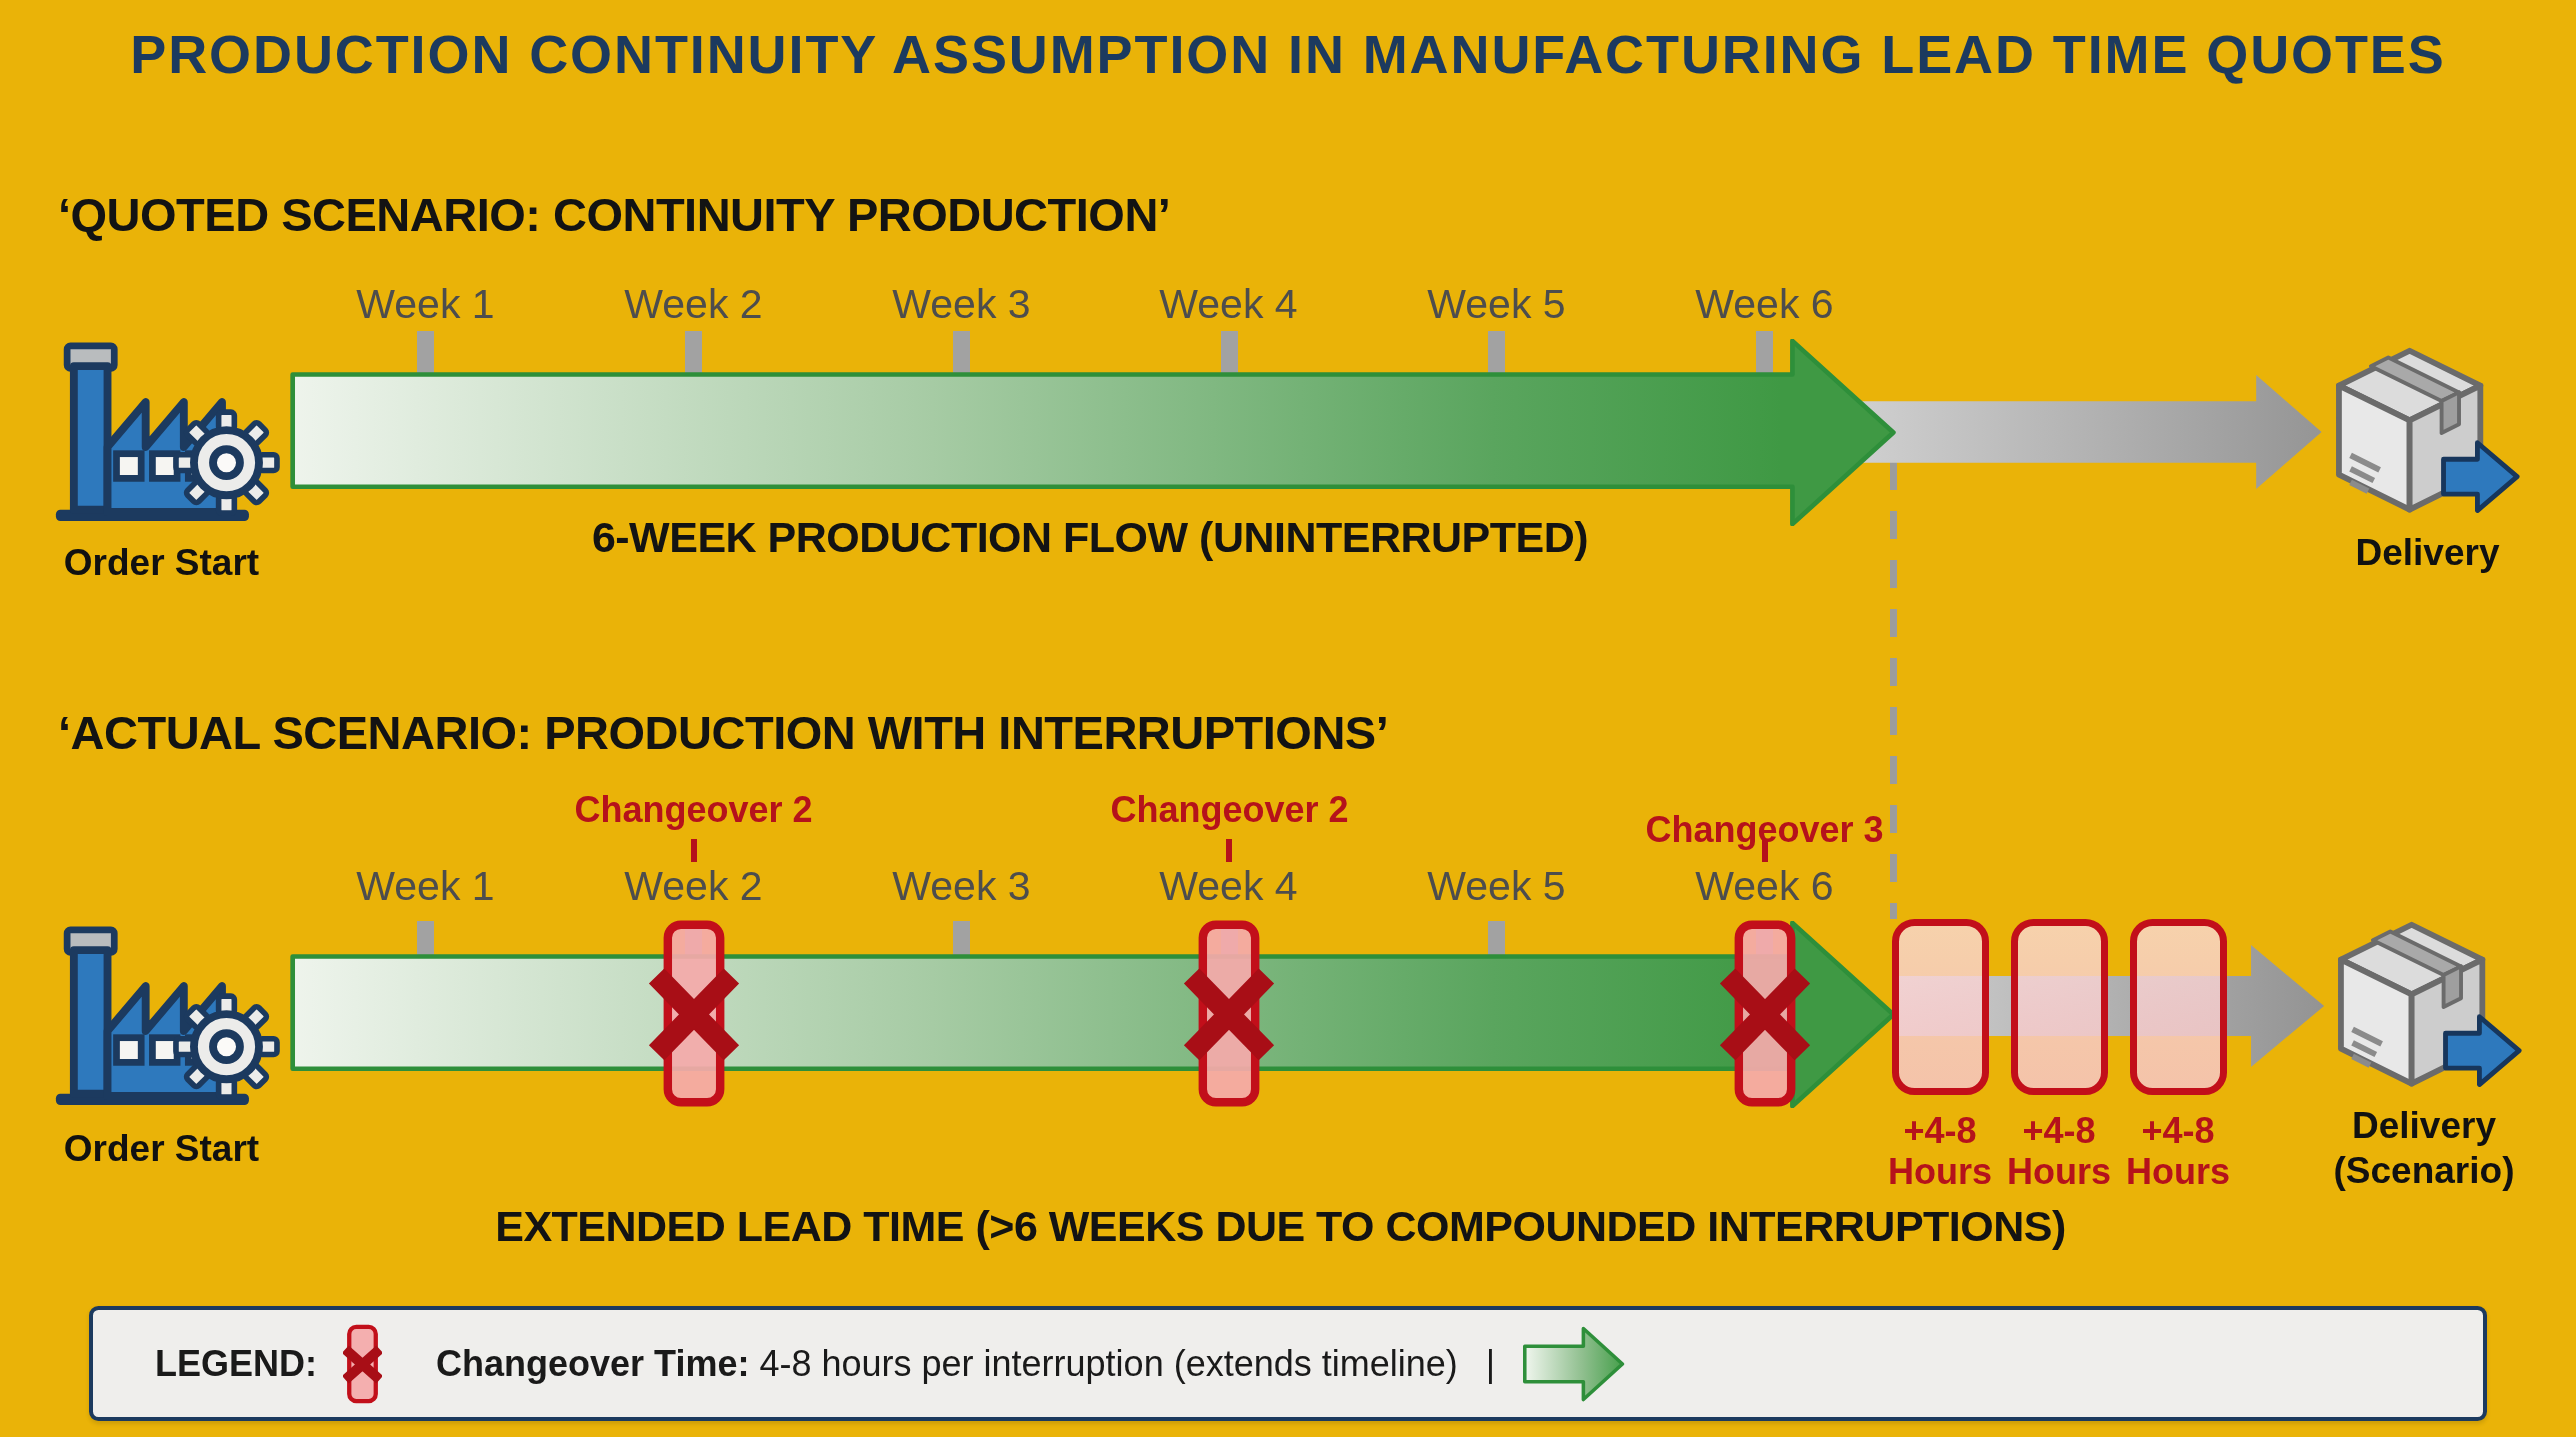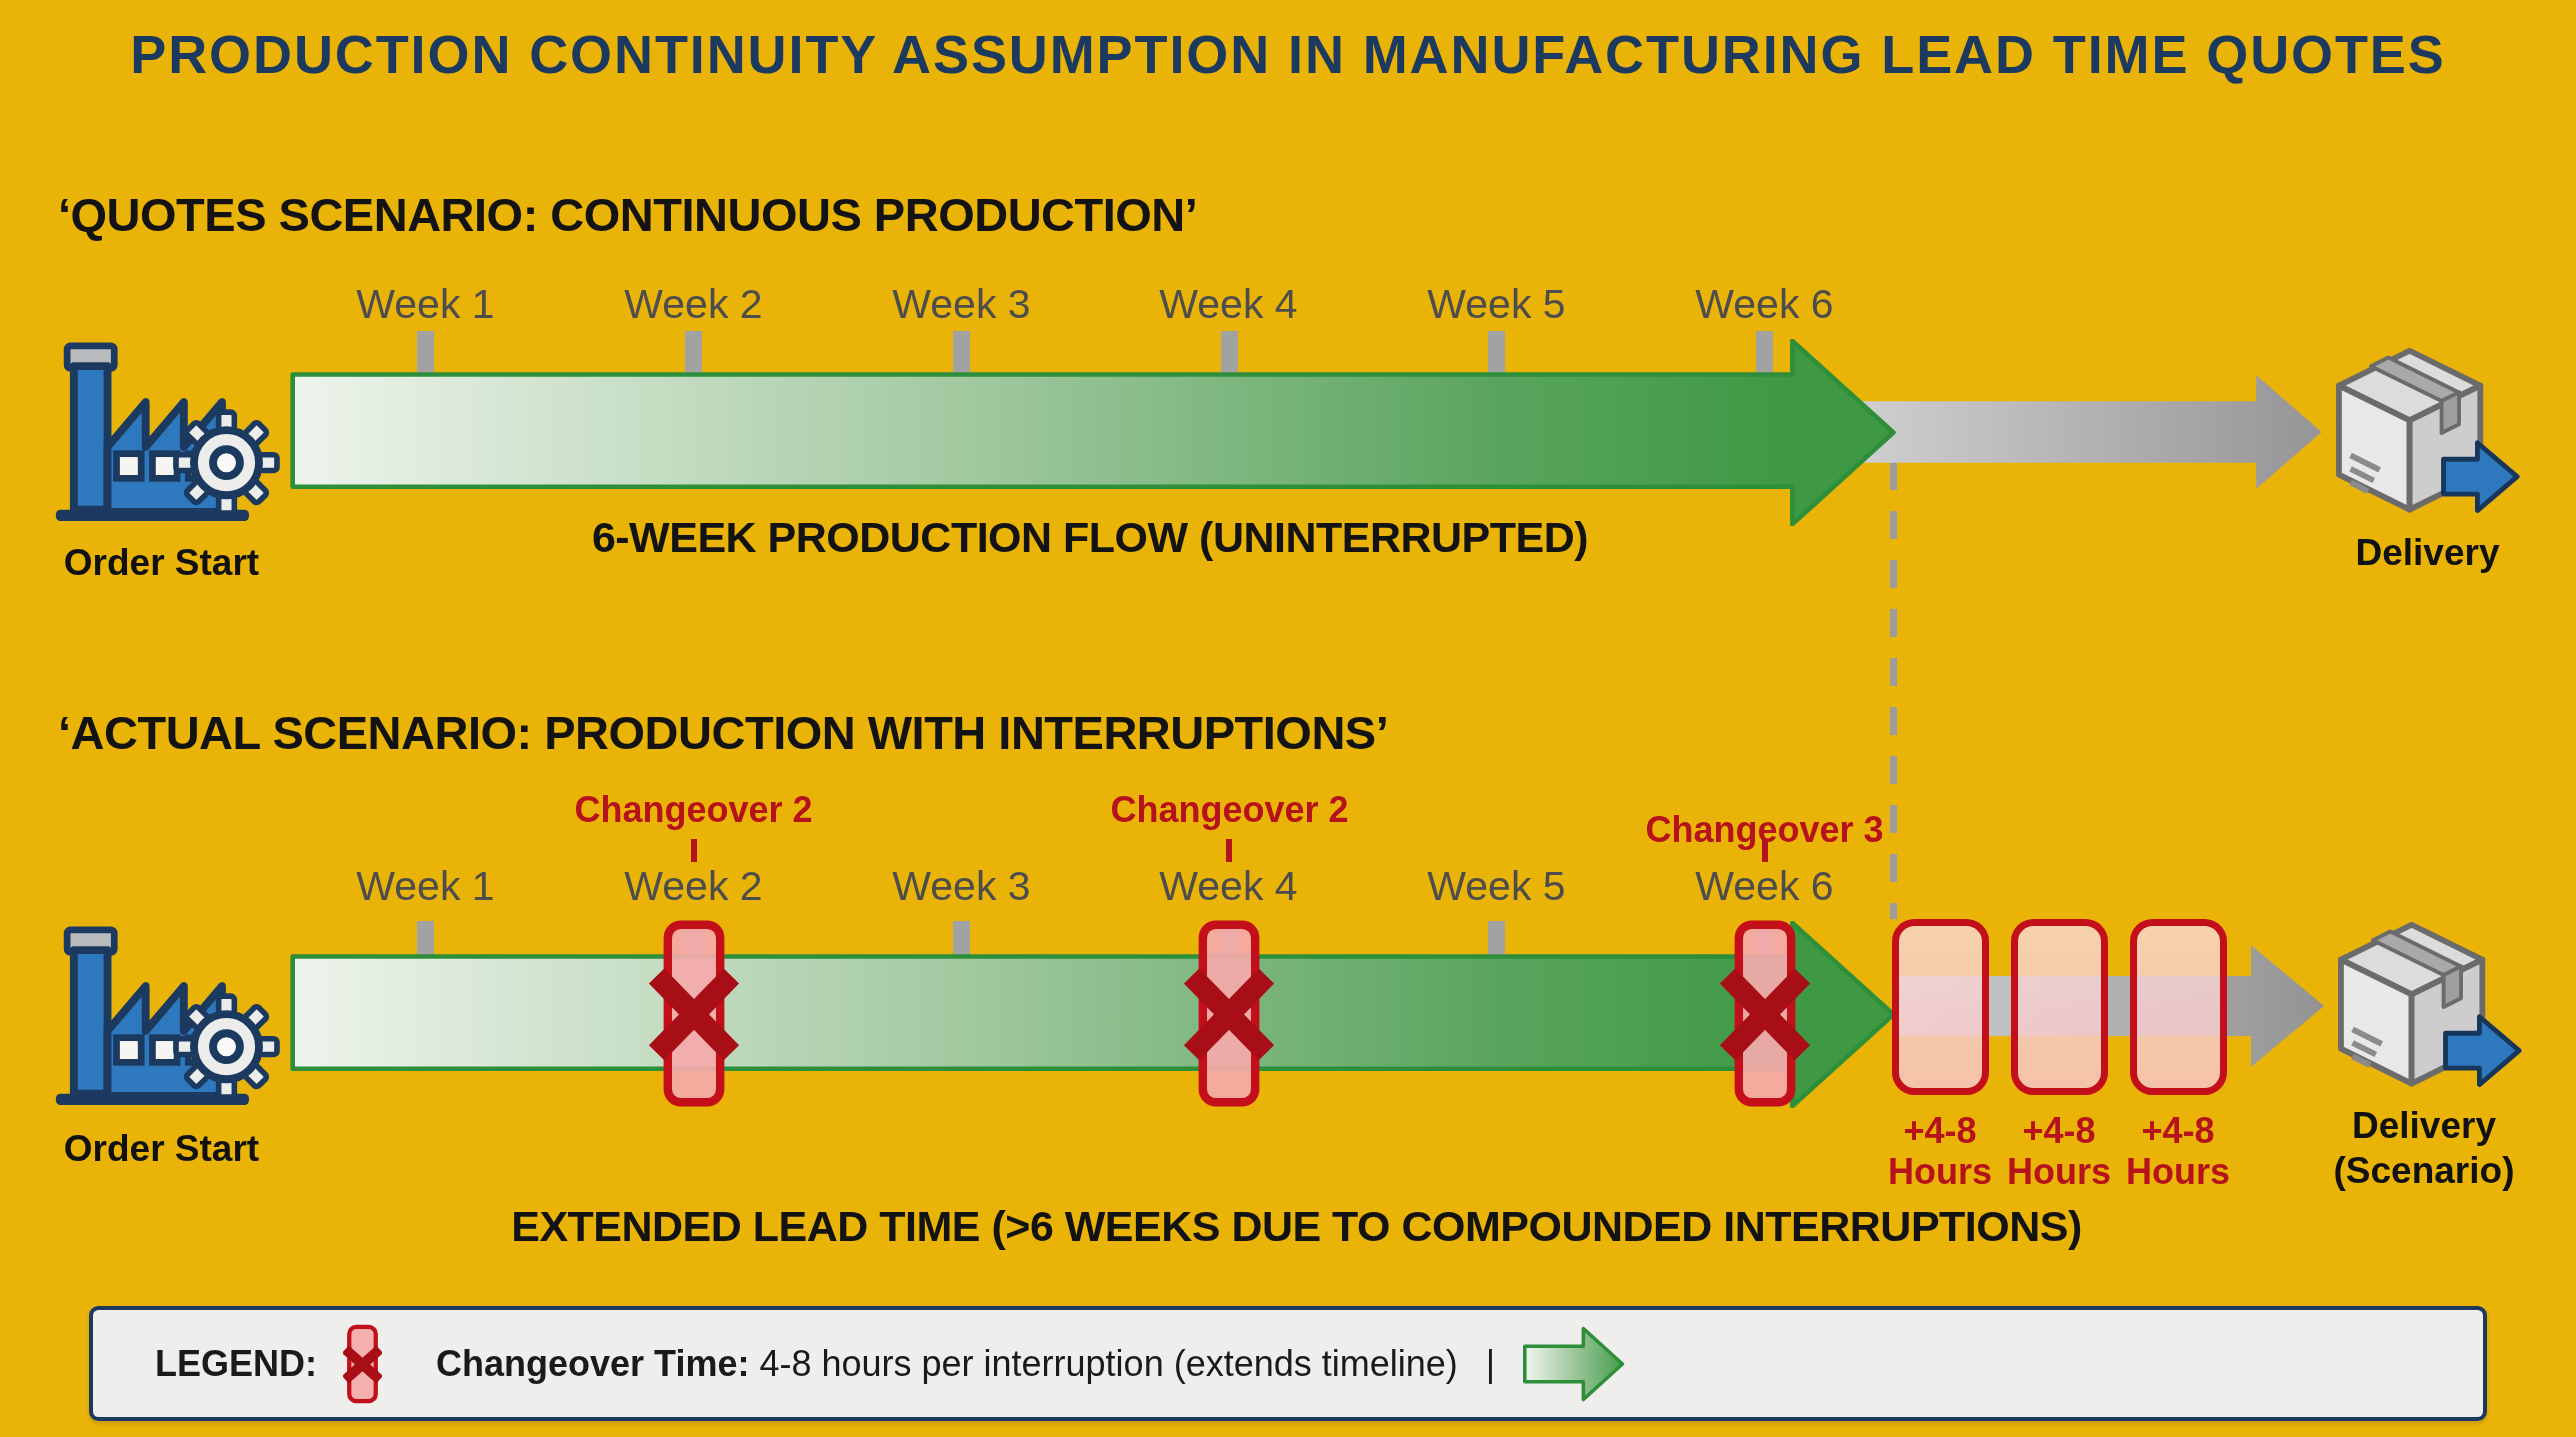--- a/index.html
+++ b/index.html
@@ -53,21 +53,21 @@
   svg{display:block;}
 </style>
 </head>
 <body>
 
 <div class="canvas">
 
   <div class="abs title">PRODUCTION CONTINUITY ASSUMPTION IN MANUFACTURING LEAD TIME QUOTES</div>
 
   <div class="layer">
-    <div class="abs scenario-heading" style="left:58px;top:187px;">‘QUOTES SCENARIO: CONTINUOUS PRODUCTION’</div>
+    <div class="abs scenario-heading" style="left:58px;top:187px;">‘QUOTED SCENARIO: CONTINUITY PRODUCTION’</div>
 
     <div class="abs wk" style="left:332px;top:281px;">Week 1</div>
     <div class="abs wk" style="left:600px;top:281px;">Week 2</div>
     <div class="abs wk" style="left:868px;top:281px;">Week 3</div>
     <div class="abs wk" style="left:1135px;top:281px;">Week 4</div>
     <div class="abs wk" style="left:1403px;top:281px;">Week 5</div>
     <div class="abs wk" style="left:1671px;top:281px;">Week 6</div>
 
     <div class="abs tick" style="left:417px;top:331px;height:43px;"></div>
     <div class="abs tick" style="left:685px;top:331px;height:43px;"></div>
@@ -255,21 +255,21 @@
         <line x1="24" y1="130" x2="48" y2="142"></line>
         <line x1="24" y1="144" x2="42" y2="153"></line>
       </g>
       <polygon points="120,120 155,120 155,103 196,138 155,173 155,156 120,156" fill="#2e79bd" stroke="#17365c" stroke-width="5" stroke-linejoin="round"></polygon>
     </svg>
     <div class="abs node-label" style="left:2293px;top:1103px;width:262px;">
       <div>Delivery</div>
       <div>(Scenario)</div>
     </div>
 
-    <div class="abs caption" style="left:440px;top:1202px;width:1713px;">EXTENDED LEAD TIME (&gt;6 WEEKS DUE TO COMPOUNDED INTERRUPTIONS)</div>
+    <div class="abs caption" style="left:424px;top:1202px;width:1713px;">EXTENDED LEAD TIME (&gt;6 WEEKS DUE TO COMPOUNDED INTERRUPTIONS)</div>
   </div>
 
   <div class="abs legend-box">
     <span class="legend-text bold">LEGEND:</span>
 
     <svg width="39" height="90" viewBox="0 0 100 200">
       <rect x="16" y="5" width="68" height="190" rx="18" fill="rgba(244,170,170,0.93)" stroke="#c20f1a" stroke-width="11"></rect>
       <path d="M6,62 L94,140 M94,62 L6,140" stroke="#a80e16" stroke-width="26" stroke-linecap="butt"></path>
     </svg>
 

